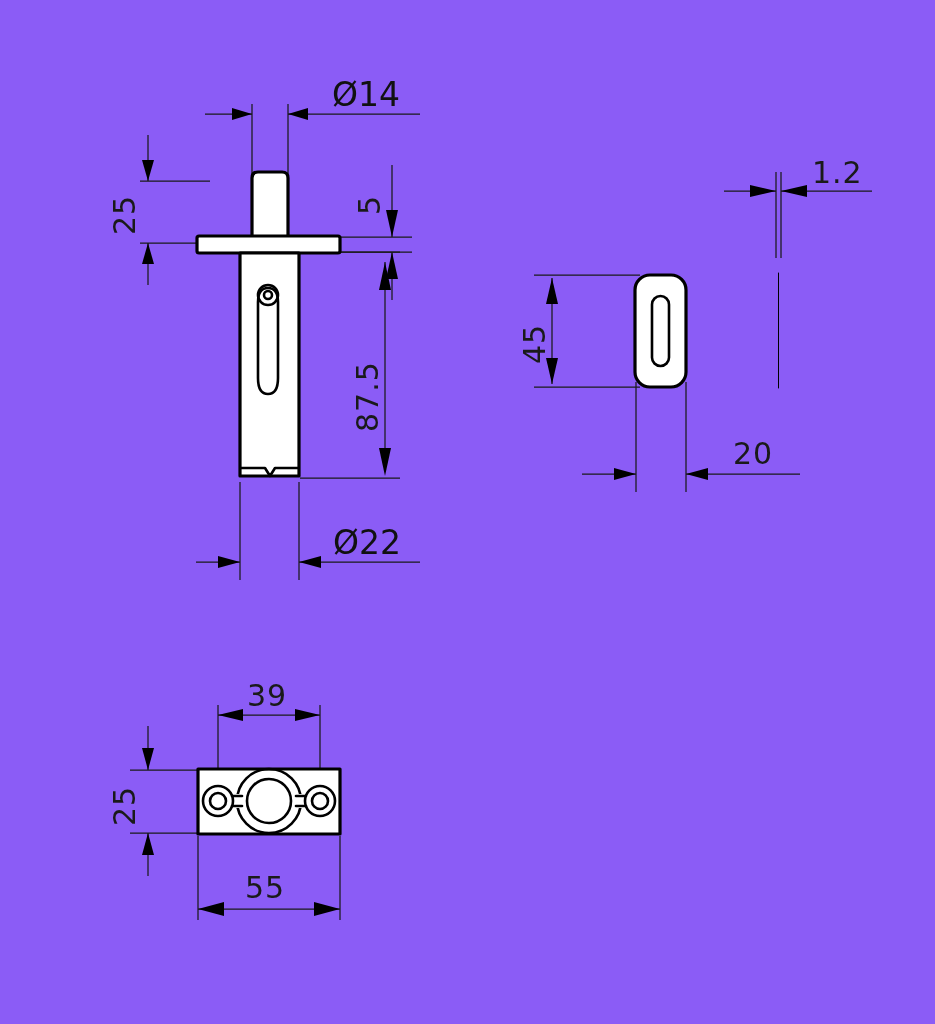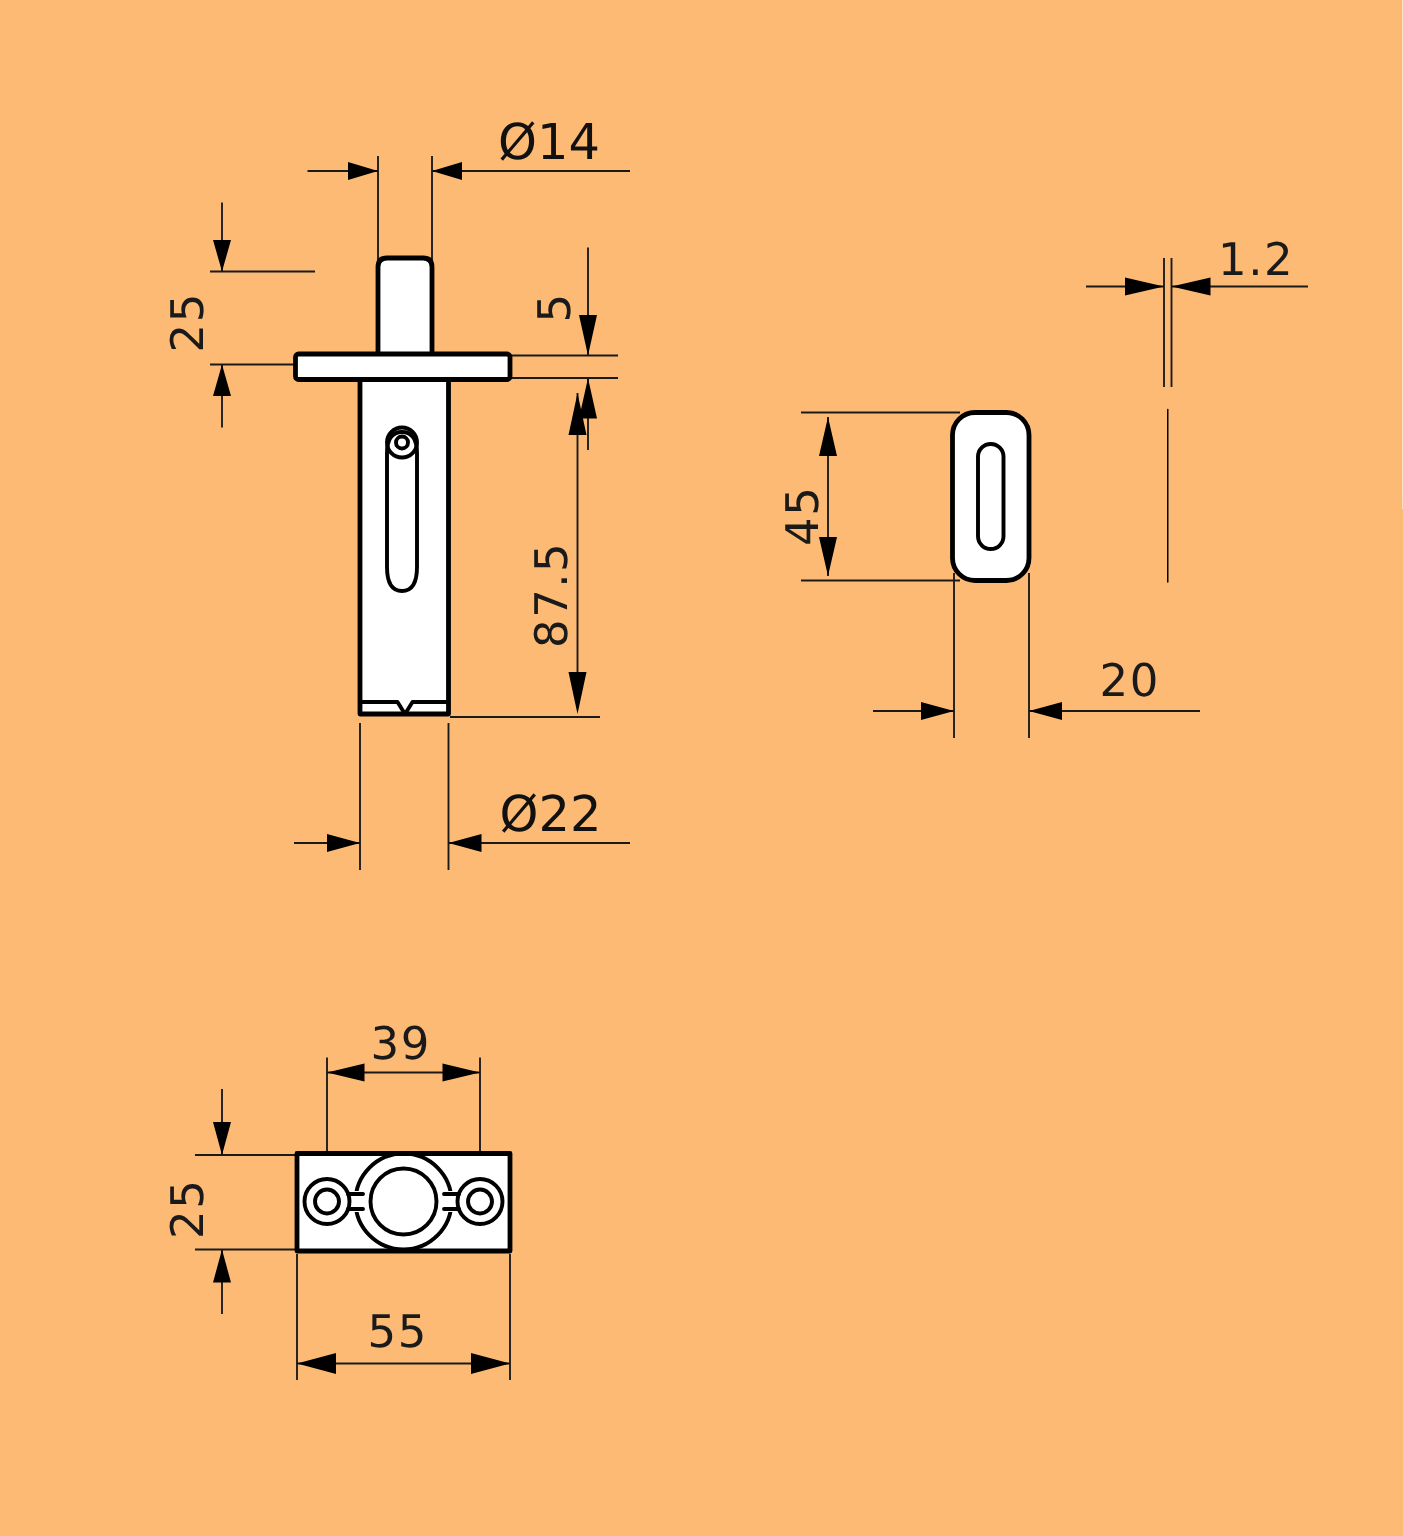--- a/index.html
+++ b/index.html
@@ -7,21 +7,21 @@
     padding: 0;
     background: #ffffff;
   }
   body {
     font-family: "Liberation Sans", sans-serif;
   }
   #drawing-root {
     position: relative;
     width: 935px;
     height: 1024px;
-    background: #fdba74;
+    background: #8b5cf6;
     overflow: hidden;
   }
   svg#drawing-svg {
     display: block;
     width: 935px;
     height: 1024px;
   }
   .part-outline {
     fill: #ffffff;
     stroke: #000000;

